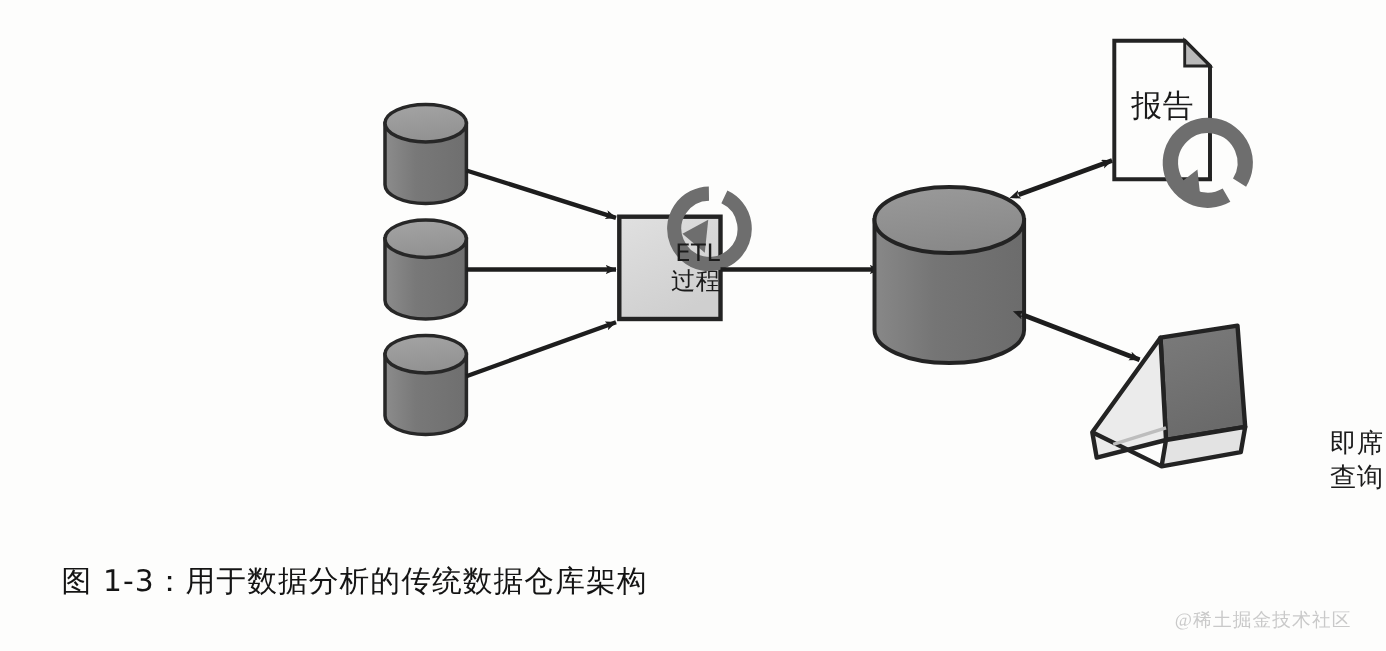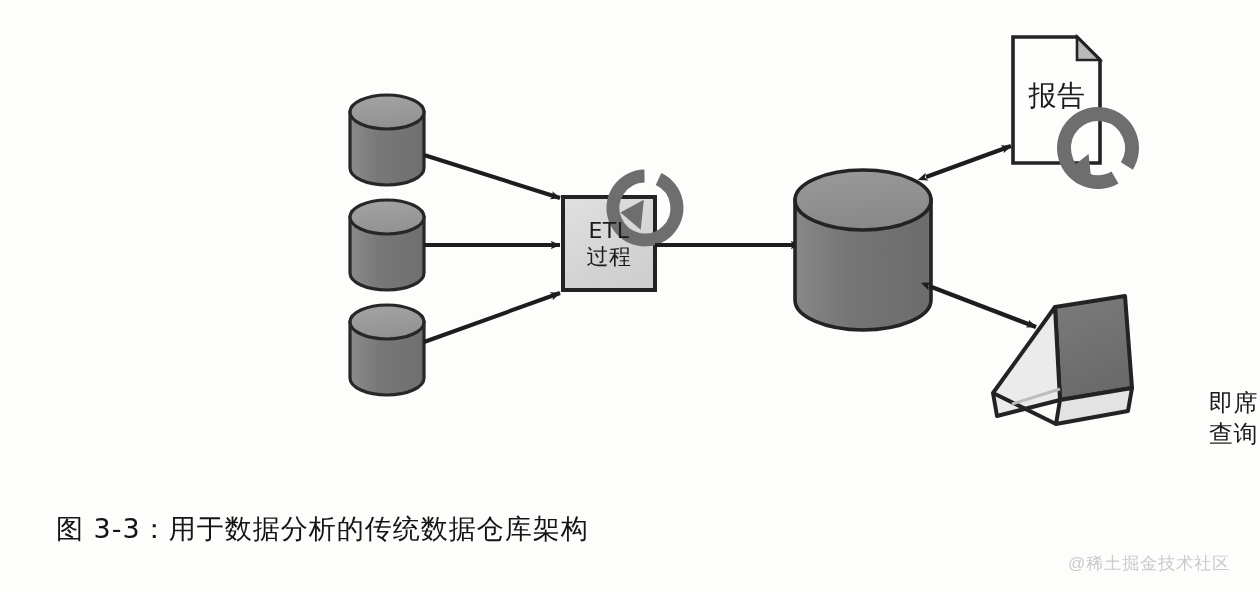--- a/index.html
+++ b/index.html
@@ -36,21 +36,21 @@
     left: 160px;
     top: 200px;
     width: 190px;
     text-align: center;
     font-size: 25px;
   }
   #etl-label {
     left: 563px;
     top: 218px;
     width: 92px;
-    text-align: center;
+    text-align: right;
     font-size: 22px;
     line-height: 1.18;
   }
   #report-label {
     left: 1013px;
     top: 78px;
     width: 88px;
     text-align: center;
     font-size: 28px;
   }
@@ -67,21 +67,21 @@
     font-size: 27px;
     color: #141414;
     letter-spacing: 1px;
   }
   #watermark {
     position: absolute;
     left: 1068px;
     top: 552px;
     font-size: 17px;
     color: #c9c9c9;
-    font-family: Liberation Sans, sans-serif;
+    font-family: Liberation Serif, serif;
     white-space: pre;
     letter-spacing: 1px;
   }
 </style>
 </head>
 <body>
 
 <div id="page">
 
   <svg id="diagram-svg" viewBox="0 0 1260 592" xmlns="http://www.w3.org/2000/svg">
@@ -179,17 +179,17 @@
 
 
   <div class="lbl" id="etl-label">ETL
 过程</div>
 
   <div class="lbl" id="report-label">报告</div>
 
   <div class="lbl" id="query-label">即席
 查询</div>
 
-  <div class="lbl" id="caption">图 3-3：用于数据分析的传统数据仓库架构</div>
+  <div class="lbl" id="caption">图 1-3：用于数据分析的传统数据仓库架构</div>
 
   <div id="watermark">@稀土掘金技术社区</div>
 
 </div>
 
 </body></html>

